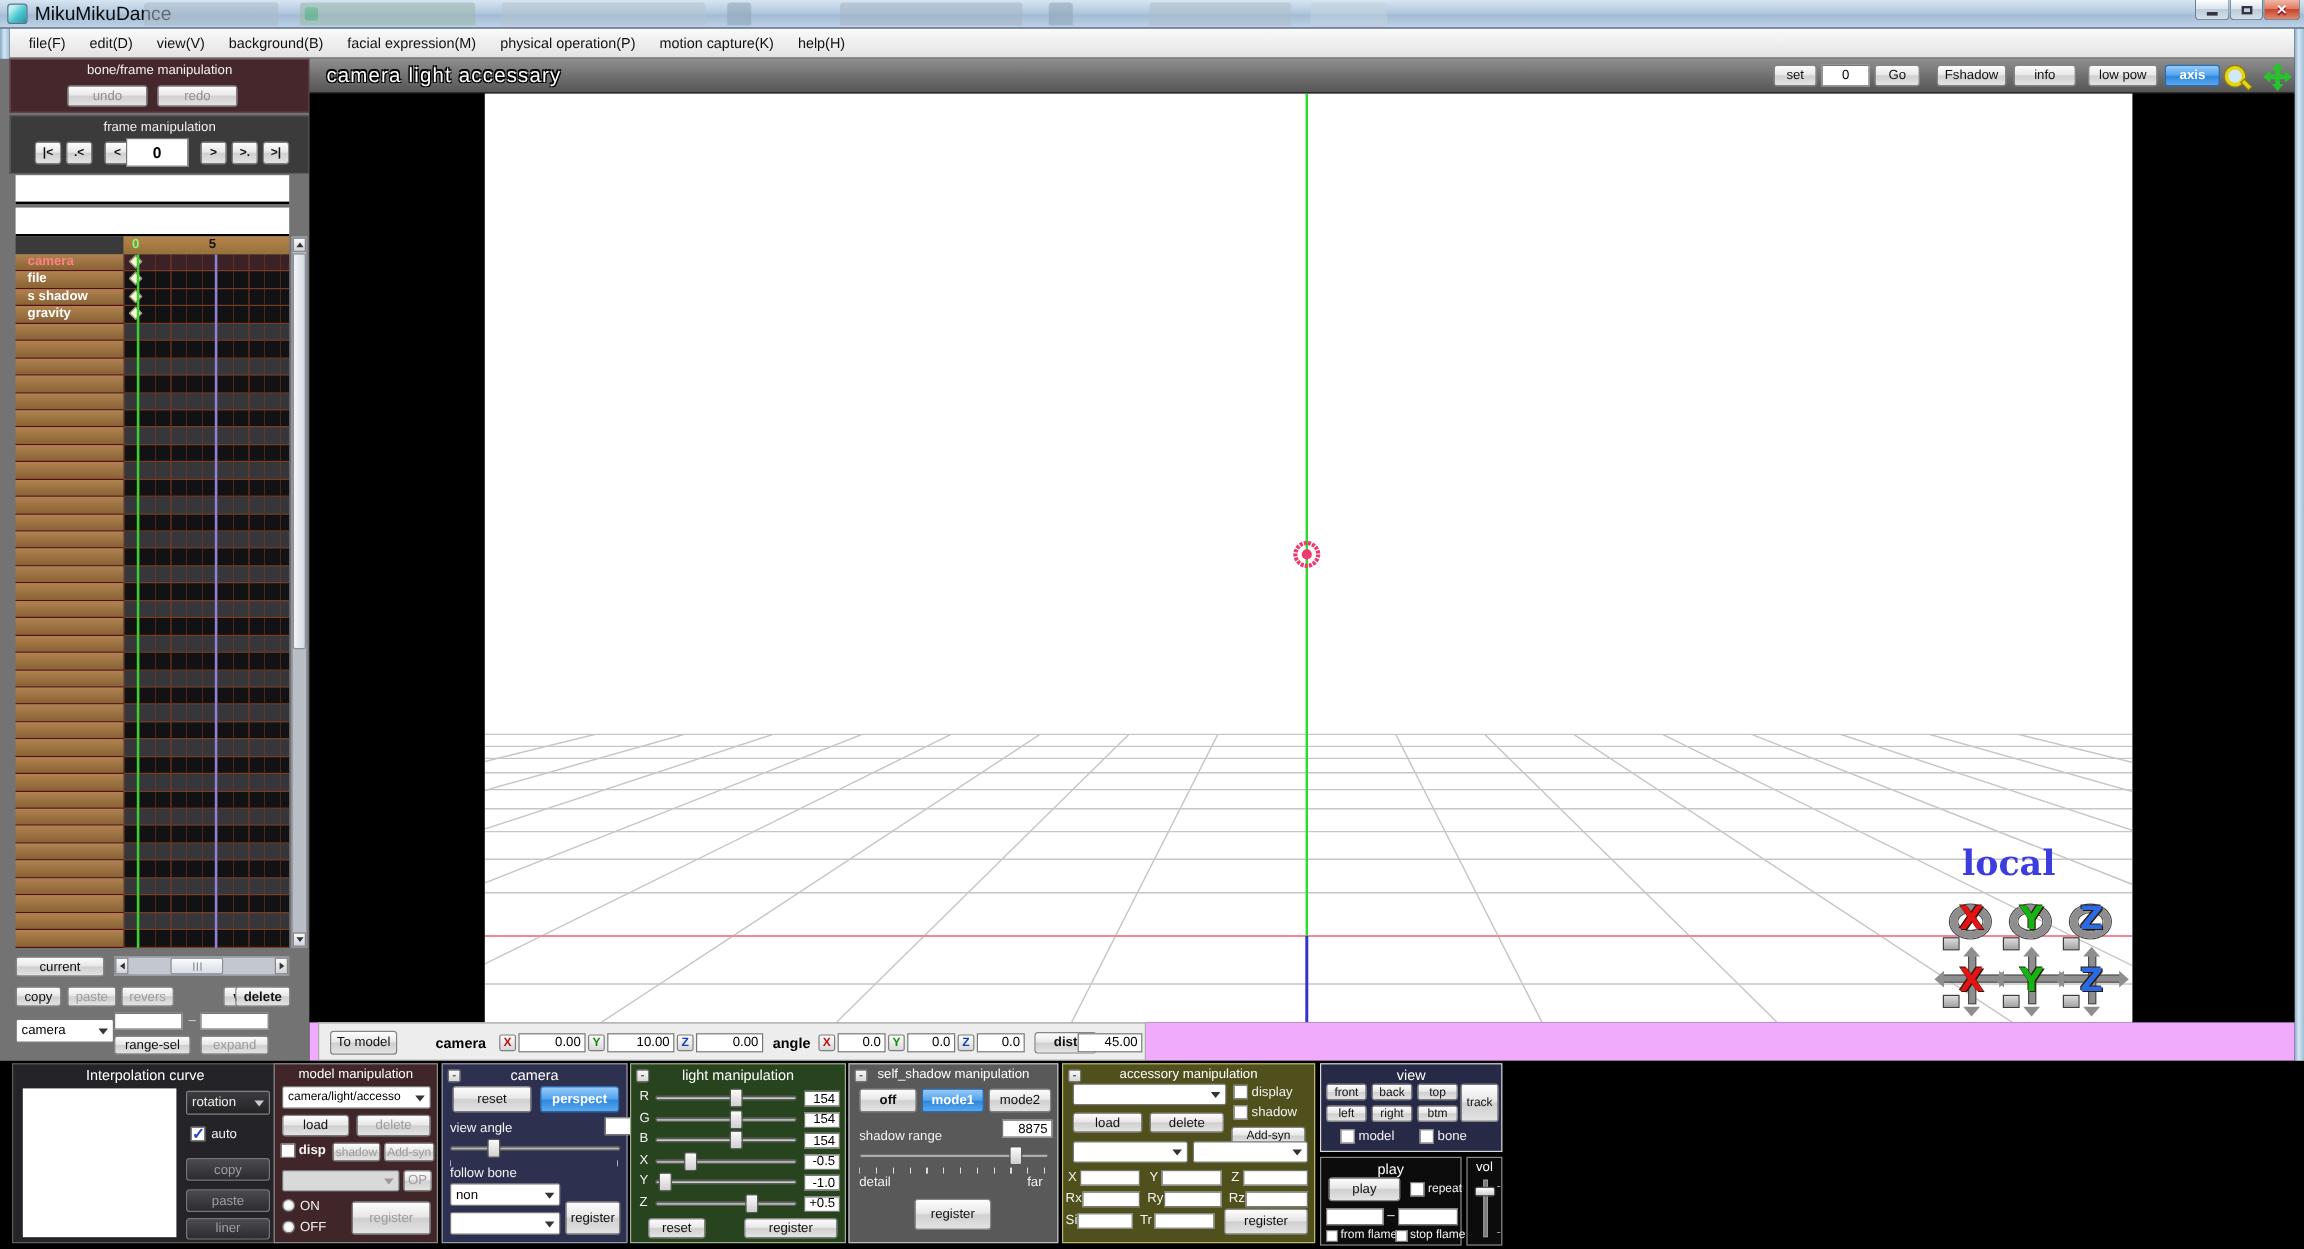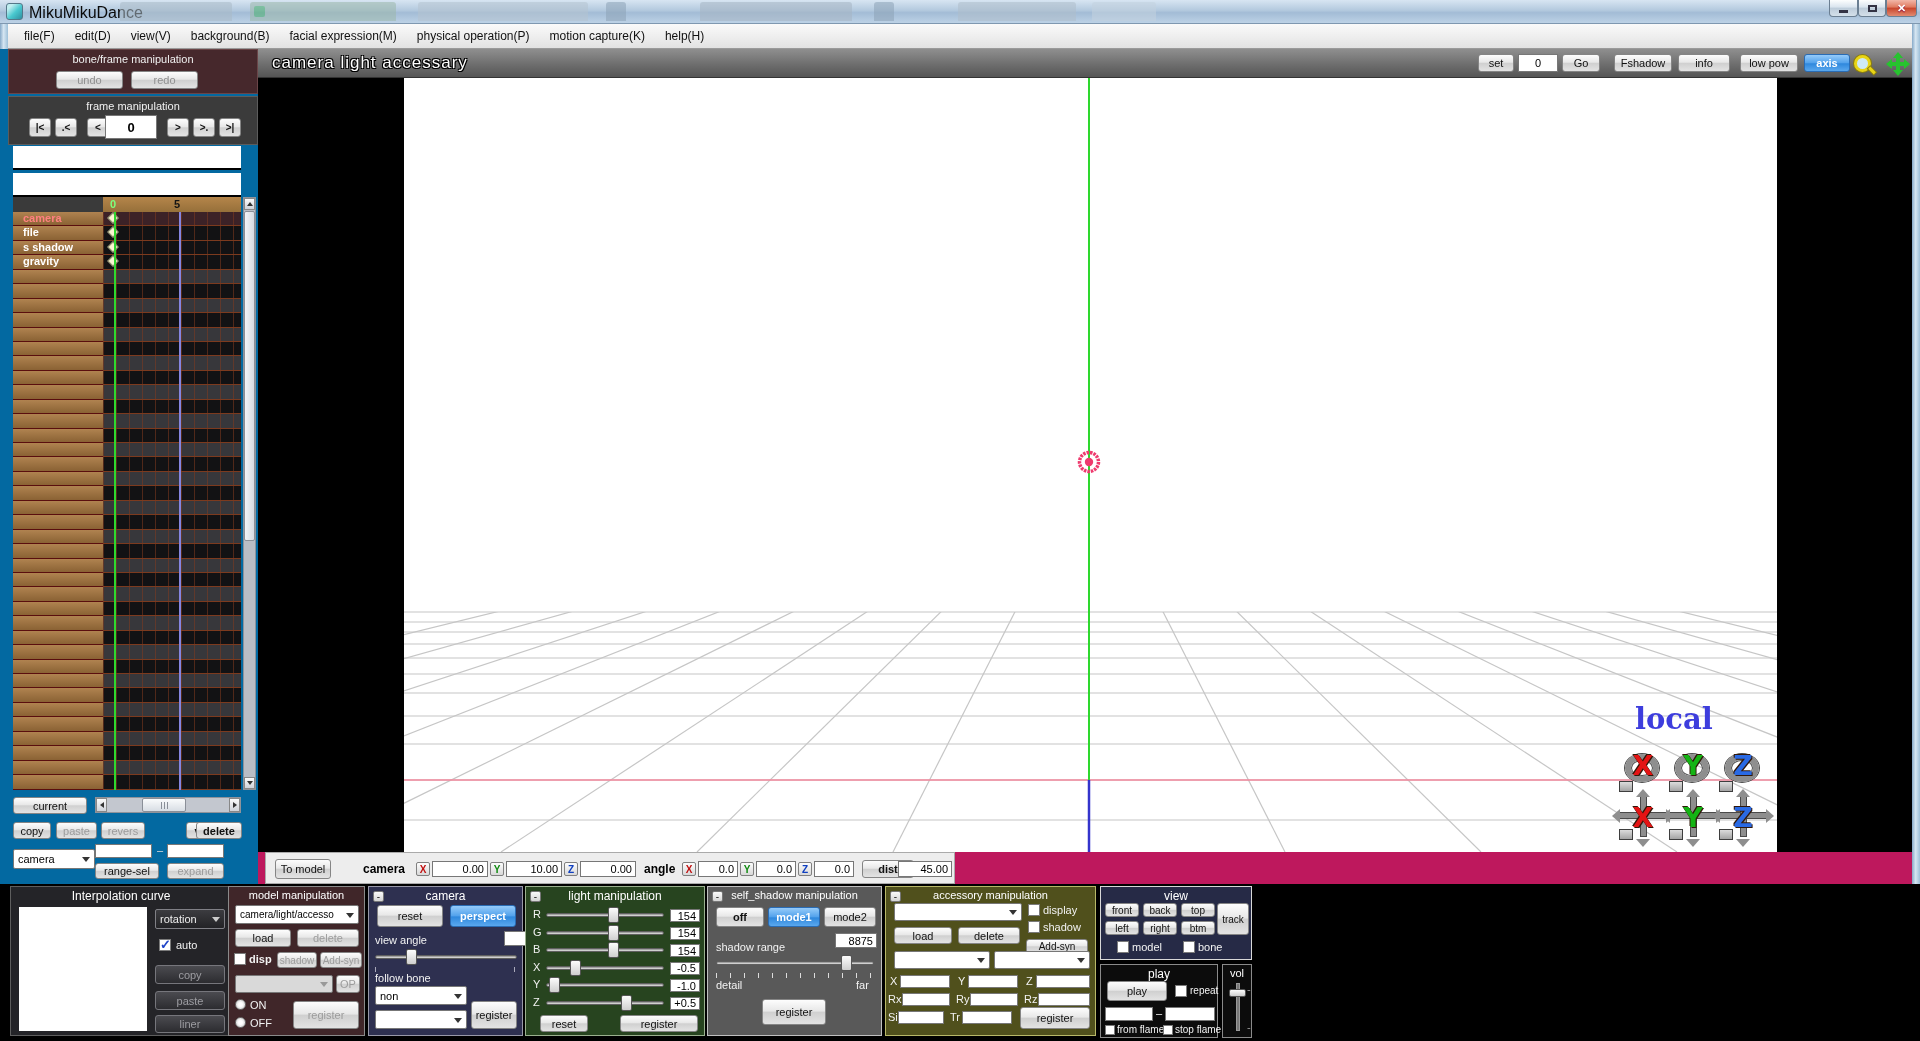--- a/index.html
+++ b/index.html
@@ -60,21 +60,21 @@
   .lbl { position:absolute; color:#f2f2f2; font-size:11px; white-space:nowrap; }
   .groove { position:absolute; height:4px; background:linear-gradient(#8a8a8a,#e6e6e6); border:1px solid #5f5f5f; border-radius:2px; }
   .thumb { position:absolute; width:11px; height:16px; background:linear-gradient(#fcfcfc,#cfcfcf); border:1px solid #555; border-radius:2px; }
   .panel { position:absolute; border:1px solid #8a8a8a; }
   .ptitle { position:absolute; left:0; right:0; top:2px; text-align:center; color:#fff; font-size:12px; }
   .minibtn { position:absolute; left:4px; top:4px; width:11px; height:11px; font-size:10px; color:#222;
     background:linear-gradient(#fafafa,#d5d5d5); border:1px solid #777; border-radius:2px;
     display:flex; align-items:center; justify-content:center; line-height:1; }
 
   
-  #leftpanel { position:absolute; left:0; top:49px; width:258px; height:992px; background:#0369a1; }
+  #leftpanel { position:absolute; left:0; top:49px; width:258px; height:992px; background:#737373; }
   #sec-bone { position:absolute; left:8px; top:0; width:250px; height:45px; background:#46282c; border:1px solid #6a4548; }
   #sec-frame { position:absolute; left:8px; top:47px; width:250px; height:49px; background:#3b3b3b; border:1px solid #5c5c5c; }
   .sec-title { position:absolute; left:0; right:0; top:3px; text-align:center; color:#f0f0f0; font-size:11px; }
   .nav-btn { width:22px; height:19px; top:21px; font-size:10px; font-weight:bold; }
   .whitebox { position:absolute; left:13px; width:228px; background:#fff; border-bottom:2px solid #000; }
 
   
   #timeline { position:absolute; left:13px; top:148px; width:228px; }
   #tl-header { display:flex; height:15px; }
   #tl-header .hl { width:90px; background:#3a3a3a; }
@@ -140,21 +140,21 @@
   .axbox { position:absolute; left:-2px; bottom:0px; width:14px; height:11px;
     background:linear-gradient(#dcdcdc,#a4a4a4); border:1px solid #3e3e3e; z-index:4; }
   .cr-h { position:absolute; left:-2px; top:15px; width:48px; height:5px; background:#8e8e8e; box-shadow:0 0 0 1px #4a4a4a; }
   .cr-v { position:absolute; left:19.5px; top:-2px; width:5px; height:40px; background:#8e8e8e; box-shadow:0 0 0 1px #4a4a4a; }
   .cr-tl { position:absolute; left:-9px; top:11px; border:7px solid transparent; border-right:8px solid #8e8e8e; border-left:none; }
   .cr-tr { position:absolute; right:-9px; top:11px; border:7px solid transparent; border-left:8px solid #8e8e8e; border-right:none; }
   .cr-tu { position:absolute; left:15px; top:-9px; border:7px solid transparent; border-bottom:8px solid #8e8e8e; border-top:none; }
   .cr-td { position:absolute; left:15px; bottom:-7px; border:7px solid transparent; border-top:8px solid #8e8e8e; border-bottom:none; }
 
   
-  #coordsbar { position:absolute; left:258px; top:852px; width:1654px; height:32px; background:#be185d; }
+  #coordsbar { position:absolute; left:258px; top:852px; width:1654px; height:32px; background:#f0abfc; }
   #coordstrip { position:absolute; left:7px; top:0; width:690px; height:32px; background:#ededed; border:1px solid #aaa; }
   .cbadge { position:absolute; top:9px; width:14px; height:14px; font-size:10px; font-weight:bold;
     background:linear-gradient(#fdfdfd,#d8d8d8); border:1px solid #808080; border-radius:2px;
     display:flex; align-items:center; justify-content:center; }
   .cb-x { color:#c01010; } .cb-y { color:#0f8a0f; } .cb-z { color:#1040c0; }
   .clabel { position:absolute; top:9px; font-size:12px; font-weight:bold; color:#000; }
 
   
   #panelrow { position:absolute; left:0; top:884px; width:1920px; height:157px; background:#000; }
   #p-interp { left:10px; top:2px; width:222px; height:150px; background:#242428; border-color:#5e5e5e; }

